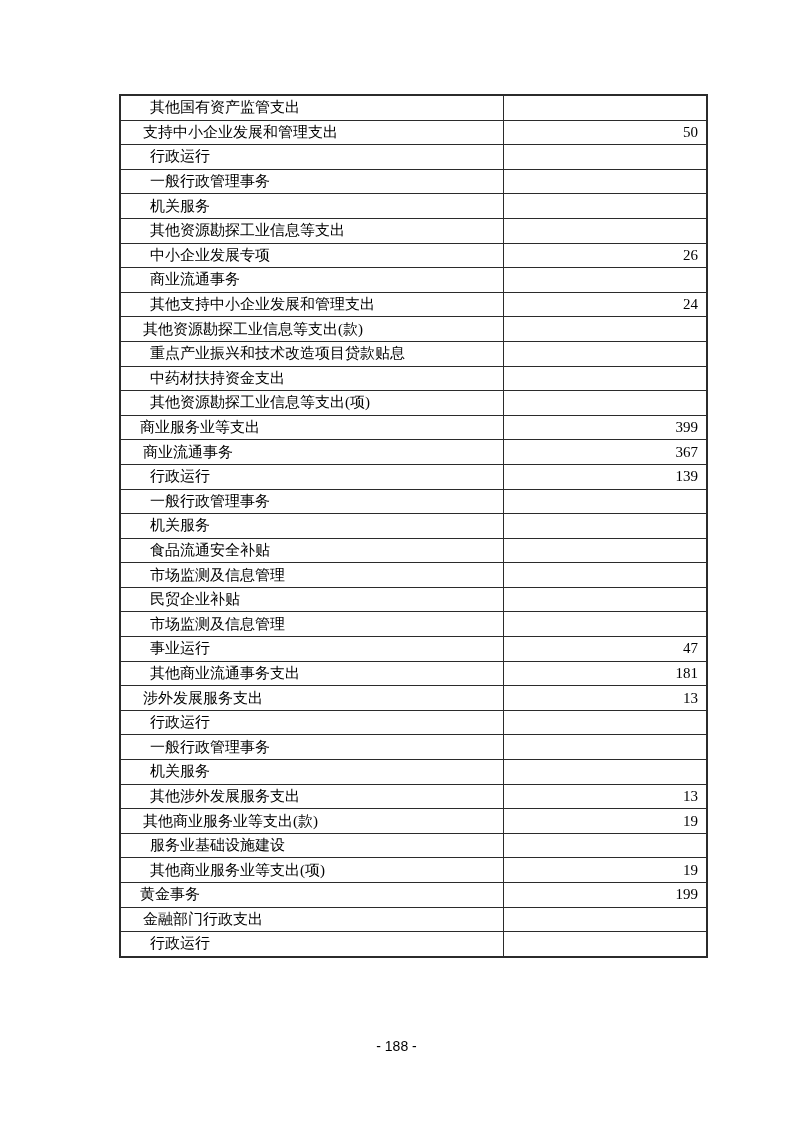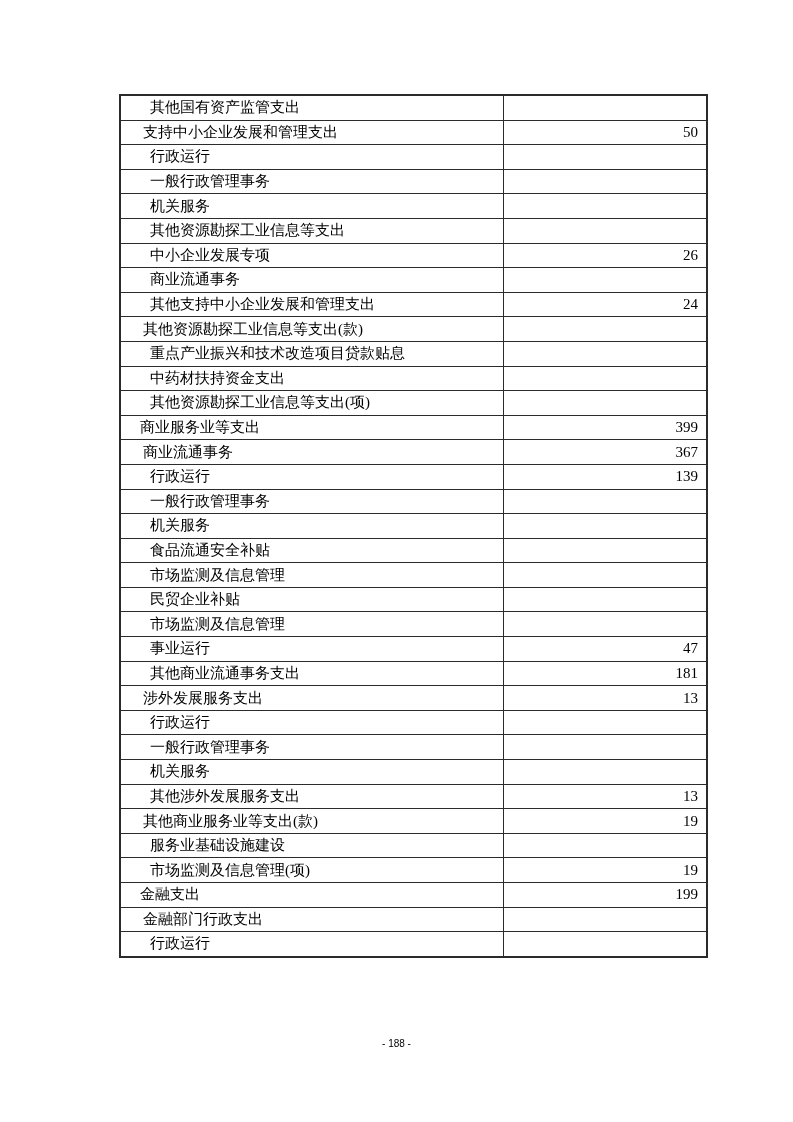--- a/index.html
+++ b/index.html
@@ -48,21 +48,21 @@
   .indent-0 { padding-left: 19px; }
   .indent-1 { padding-left: 22px; }
   .indent-2 { padding-left: 29px; }
   .footer {
     position: absolute;
     left: 0;
     top: 1038px;
     width: 100%;
     text-align: center;
     font-family: "Liberation Sans", "DejaVu Sans", sans-serif;
-    font-size: 10px;
+    font-size: 14px;
     color: #000000;
   }
 </style>
 </head>
 <body>
 
 <div class="page">
   <table class="budget-table">
     <tbody id="table-body">
         <tr>
@@ -183,25 +183,25 @@
         </tr>
         <tr>
           <td class="label-cell indent-1">其他商业服务业等支出(款)</td>
           <td class="value-cell">19</td>
         </tr>
         <tr>
           <td class="label-cell indent-2">服务业基础设施建设</td>
           <td class="value-cell"></td>
         </tr>
         <tr>
-          <td class="label-cell indent-2">市场监测及信息管理(项)</td>
+          <td class="label-cell indent-2">其他商业服务业等支出(项)</td>
           <td class="value-cell">19</td>
         </tr>
         <tr>
-          <td class="label-cell indent-0">金融支出</td>
+          <td class="label-cell indent-0">黄金事务</td>
           <td class="value-cell">199</td>
         </tr>
         <tr>
           <td class="label-cell indent-1">金融部门行政支出</td>
           <td class="value-cell"></td>
         </tr>
         <tr>
           <td class="label-cell indent-2">行政运行</td>
           <td class="value-cell"></td>
         </tr>

